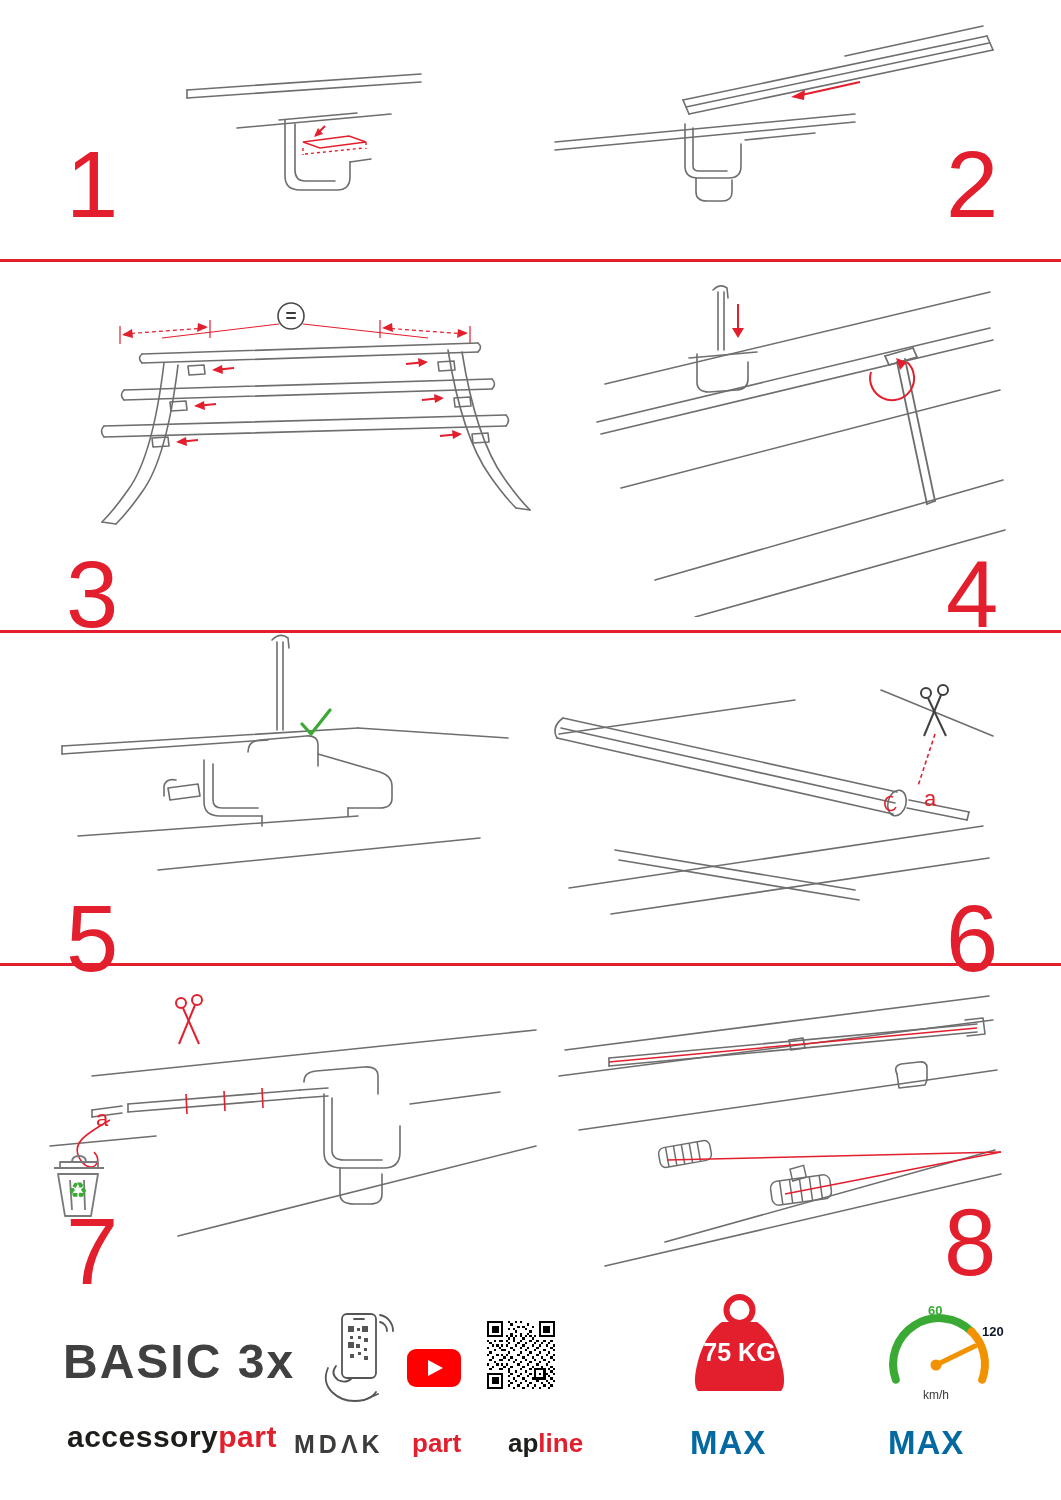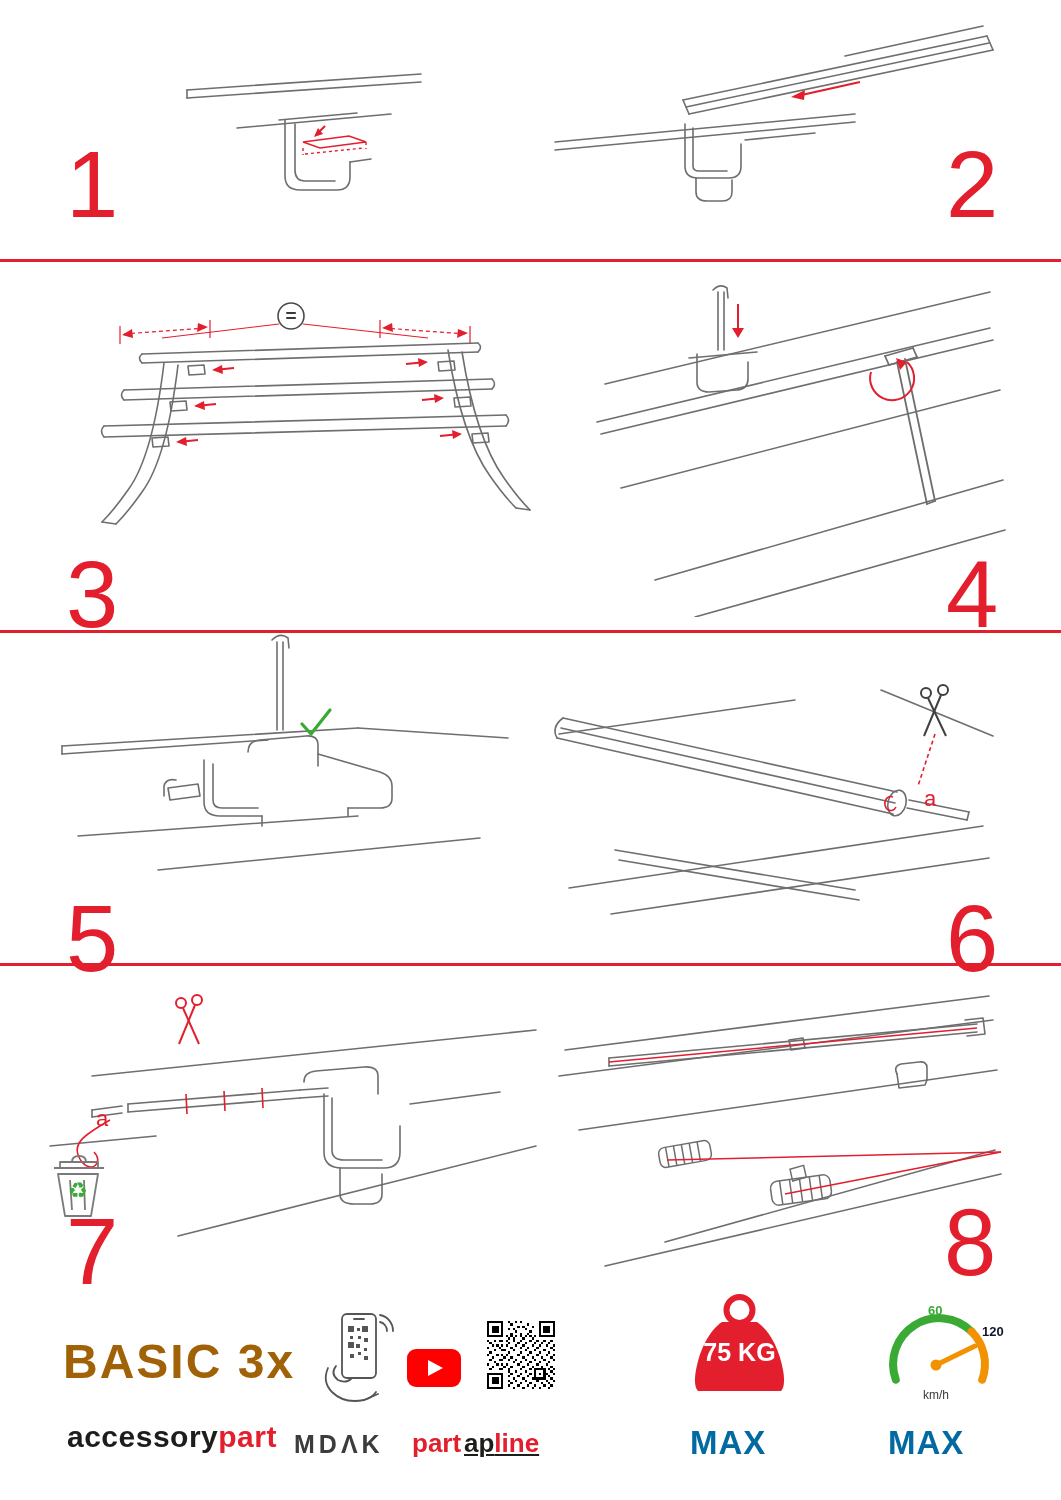--- a/index.html
+++ b/index.html
@@ -10,21 +10,21 @@
   }
   .illus { position:absolute; }
   .step-num {
     position:absolute; color:#e31e2d; font-size:94px; line-height:1;
     font-weight:400; letter-spacing:0;
   }
   .divider { position:absolute; left:0; width:1061px; height:3px; background:#e31e2d; }
   .label-a { position:absolute; color:#e31e2d; font-size:22px; font-weight:400; }
   .eq-badge { position:absolute; width:18px; text-align:center; color:#3a3a3a; font-size:19px; font-weight:bold; }
   .recycle { position:absolute; color:#3aaa35; font-size:22px; line-height:1; }
-  .brand-title { position:absolute; color:#a16207; font-size:48px; font-weight:bold; letter-spacing:2px; line-height:1; }
+  .brand-title { position:absolute; color:#404040; font-size:48px; font-weight:bold; letter-spacing:2px; line-height:1; }
   .brand-sub { position:absolute; font-size:30px; font-weight:bold; color:#1d1d1b; letter-spacing:0.5px; }
   .red-text { color:#e31e2d;margin-top:28px; }
   .partner-mdak { position:absolute; font-size:25px; font-weight:bold; color:#3c3c3b; letter-spacing:4px; }
   .partner-ipqi { position:absolute; font-size:26px; font-weight:bold; color:#e31e2d; }
   .partner-apline { position:absolute; font-size:26px; font-weight:bold; color:#1d1d1b; }
   .yt {
     position:absolute; width:54px; height:38px; background:#ff0000; border-radius:9px;
   }
   .yt::after {
     content:""; position:absolute; left:21px; top:11px;
@@ -342,21 +342,21 @@
   <span class="partner-mdak" style="left:294px;top:1430px;">MDΛK</span>
 
   <div class="yt" style="left:407px;top:1349px;"></div>
   <span class="partner-ipqi" style="left:412px;top:1428px;">part</span>
 
   <svg class="illus" style="left:487px;top:1321px;" width="68" height="68" viewBox="0 0 29 29" shape-rendering="crispEdges">
     <path fill="#000" fill-rule="evenodd" d="M0,0h7v7H0Z M1,1h5v5H1Z M2,2h3v3H2Z M22,0h7v7h-7Z M23,1h5v5h-5Z M24,2h3v3h-3Z M0,22h7v7H0Z M1,23h5v5H1Z M2,24h3v3h-3Z M20,20h5v5h-5Z M21,21h3v3h-3Z M22,22h1v1h-1Z"></path>
     <path fill="#000" d="M8 6h1v1H8z M10 6h1v1h-1z M12 6h1v1h-1z M14 6h1v1h-1z M16 6h1v1h-1z M18 6h1v1h-1z M20 6h1v1h-1z M6 8h1v1H6z M6 10h1v1H6z M6 12h1v1H6z M6 14h1v1H6z M6 16h1v1H6z M6 18h1v1H6z M6 20h1v1H6z"></path>
     <path fill="#000" d="M9 0h1v1H9z M12 0h1v1h-1z M14 0h1v1h-1z M10 1h1v1h-1z M17 1h1v1h-1z M13 2h1v1h-1z M15 2h1v1h-1z M19 2h1v1h-1z M9 3h1v1H9z M11 3h1v1h-1z M16 3h1v1h-1z M12 4h1v1h-1z M18 4h1v1h-1z M10 5h1v1h-1z M14 5h1v1h-1z M17 5h1v1h-1z M9 7h1v1H9z M11 7h1v1h-1z M15 7h1v1h-1z M19 7h1v1h-1z M0 8h1v1H0z M3 8h1v1H3z M5 8h1v1H5z M8 8h1v1H8z M11 8h1v1h-1z M14 8h1v1h-1z M18 8h1v1h-1z M21 8h1v1h-1z M24 8h1v1h-1z M27 8h1v1h-1z M1 9h1v1H1z M9 9h1v1H9z M13 9h1v1h-1z M16 9h1v1h-1z M20 9h1v1h-1z M23 9h1v1h-1z M26 9h1v1h-1z M2 10h1v1H2z M4 10h1v1H4z M8 10h1v1H8z M12 10h1v1h-1z M15 10h1v1h-1z M19 10h1v1h-1z M22 10h1v1h-1z M25 10h1v1h-1z M28 10h1v1h-1z M0 11h1v1H0z M5 11h1v1H5z M10 11h1v1h-1z M14 11h1v1h-1z M17 11h1v1h-1z M21 11h1v1h-1z M27 11h1v1h-1z M3 12h1v1H3z M7 12h1v1H7z M11 12h1v1h-1z M16 12h1v1h-1z M20 12h1v1h-1z M24 12h1v1h-1z M28 12h1v1h-1z M1 13h1v1H1z M9 13h1v1H9z M14 13h1v1h-1z M18 13h1v1h-1z M22 13h1v1h-1z M26 13h1v1h-1z M0 14h1v1H0z M4 14h1v1H4z M8 14h1v1H8z M13 14h1v1h-1z M17 14h1v1h-1z M21 14h1v1h-1z M25 14h1v1h-1z M28 14h1v1h-1z M2 15h1v1H2z M7 15h1v1H7z M10 15h1v1h-1z M15 15h1v1h-1z M19 15h1v1h-1z M23 15h1v1h-1z M27 15h1v1h-1z M1 16h1v1H1z M5 16h1v1H5z M9 16h1v1H9z M12 16h1v1h-1z M16 16h1v1h-1z M20 16h1v1h-1z M24 16h1v1h-1z M28 16h1v1h-1z M3 17h1v1H3z M11 17h1v1h-1z M14 17h1v1h-1z M18 17h1v1h-1z M22 17h1v1h-1z M26 17h1v1h-1z M0 18h1v1H0z M4 18h1v1H4z M8 18h1v1H8z M13 18h1v1h-1z M17 18h1v1h-1z M21 18h1v1h-1z M25 18h1v1h-1z M2 19h1v1H2z M7 19h1v1H7z M10 19h1v1h-1z M15 19h1v1h-1z M19 19h1v1h-1z M23 19h1v1h-1z M27 19h1v1h-1z M1 20h1v1H1z M5 20h1v1H5z M9 20h1v1H9z M14 20h1v1h-1z M18 20h1v1h-1z M26 20h1v1h-1z M28 20h1v1h-1z M9 21h1v1H9z M12 21h1v1h-1z M16 21h1v1h-1z M27 21h1v1h-1z M10 22h1v1h-1z M14 22h1v1h-1z M18 22h1v1h-1z M25 22h1v1h-1z M28 22h1v1h-1z M9 23h1v1H9z M13 23h1v1h-1z M17 23h1v1h-1z M26 23h1v1h-1z M11 24h1v1h-1z M15 24h1v1h-1z M19 24h1v1h-1z M27 24h1v1h-1z M9 25h1v1H9z M12 25h1v1h-1z M16 25h1v1h-1z M21 25h1v1h-1z M25 25h1v1h-1z M28 25h1v1h-1z M10 26h1v1h-1z M14 26h1v1h-1z M18 26h1v1h-1z M23 26h1v1h-1z M26 26h1v1h-1z M9 27h1v1H9z M13 27h1v1h-1z M17 27h1v1h-1z M20 27h1v1h-1z M24 27h1v1h-1z M27 27h1v1h-1z M11 28h1v1h-1z M15 28h1v1h-1z M19 28h1v1h-1z M22 28h1v1h-1z M26 28h1v1h-1z"></path>
   </svg>
-  <span class="partner-apline" style="left:464px;top:1428px;text-decoration:underline;"><span>ap</span><span class="red-text">line</span></span>
+  <span class="partner-apline" style="left:508px;top:1428px;"><span>ap</span><span class="red-text">line</span></span>
 
   <svg class="illus" style="left:672px;top:1292px;" width="135" height="118" viewBox="0 0 135 118">
     <circle cx="67.5" cy="18" r="13" stroke="#e31e2d" stroke-width="6" fill="none"></circle>
     <path d="M50,30 C38,38 28,56 24,78 C22,89 23,96 26,99 L109,99 C112,96 113,89 111,78 C107,56 97,38 85,30 Z" fill="#e31e2d"></path>
   </svg>
   <span class="weight-value" style="left:672px;top:1319px;margin-top:19px;">75 KG</span>
   <span class="max-label" style="left:690px;top:1424px;">MAX</span>
 
   <svg class="illus" style="left:878px;top:1290px;" width="122" height="114" viewBox="0 0 122 114">
     <path d="M17.8,89.7 A46,46 0 0 1 93.5,41.5" stroke="#3aaa35" stroke-width="8" fill="none" stroke-linecap="round"></path>

